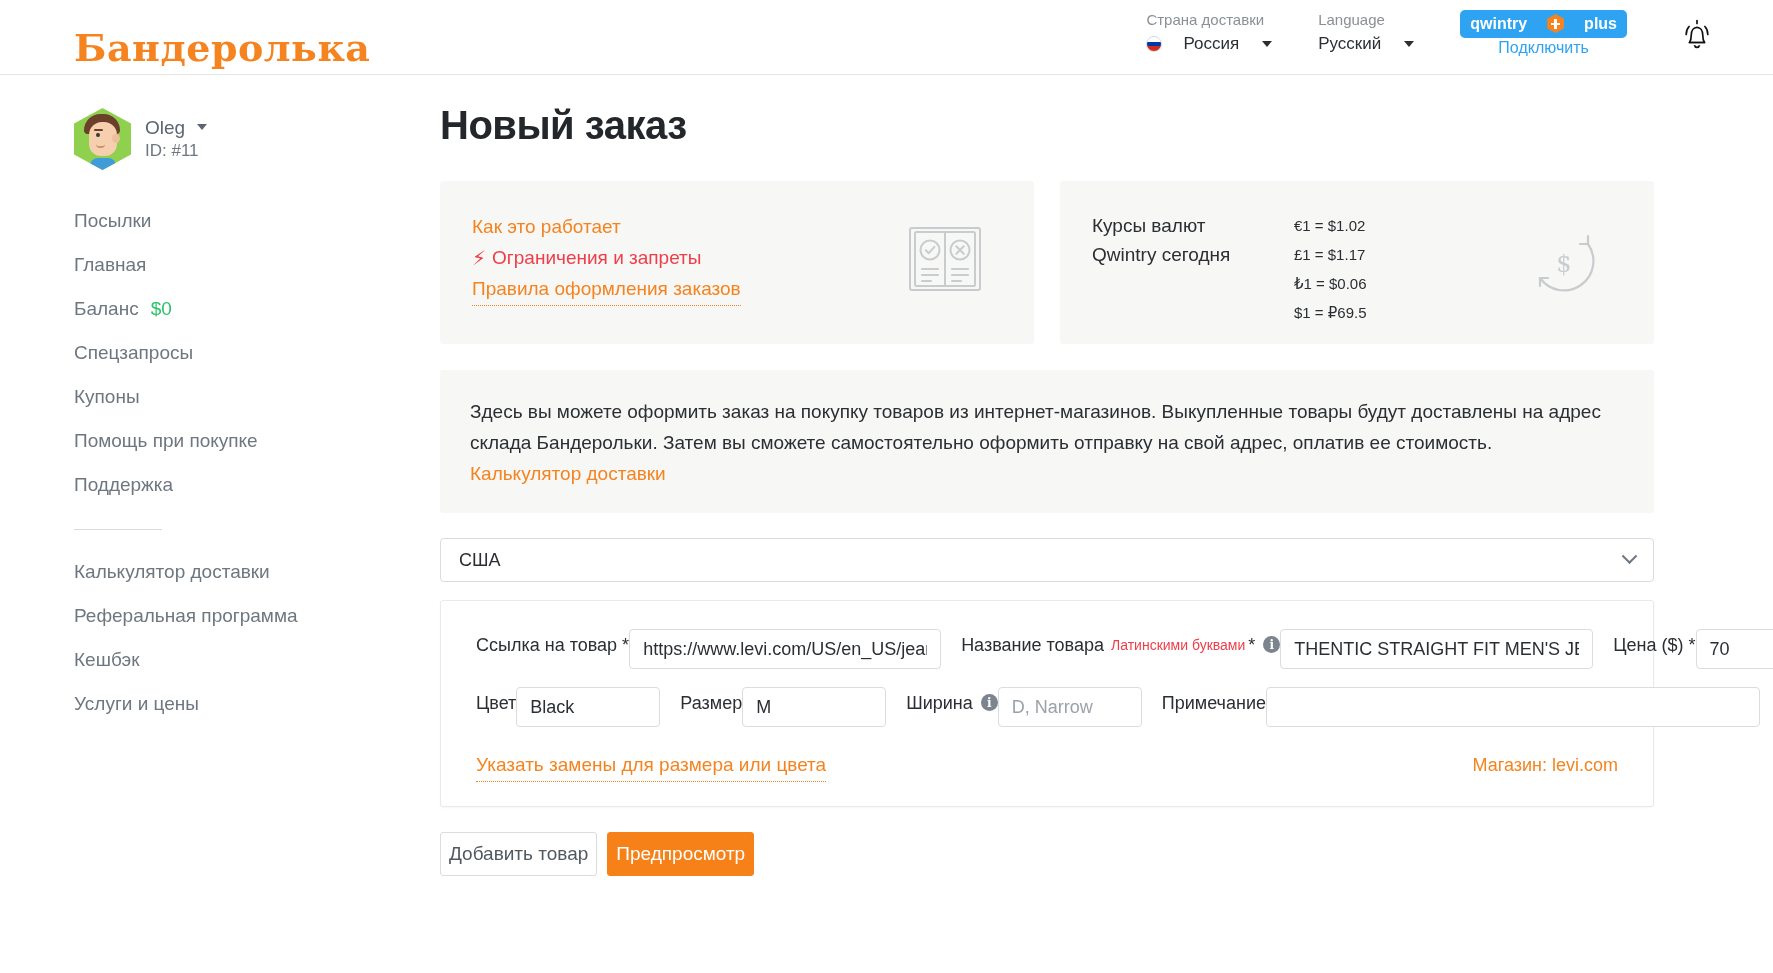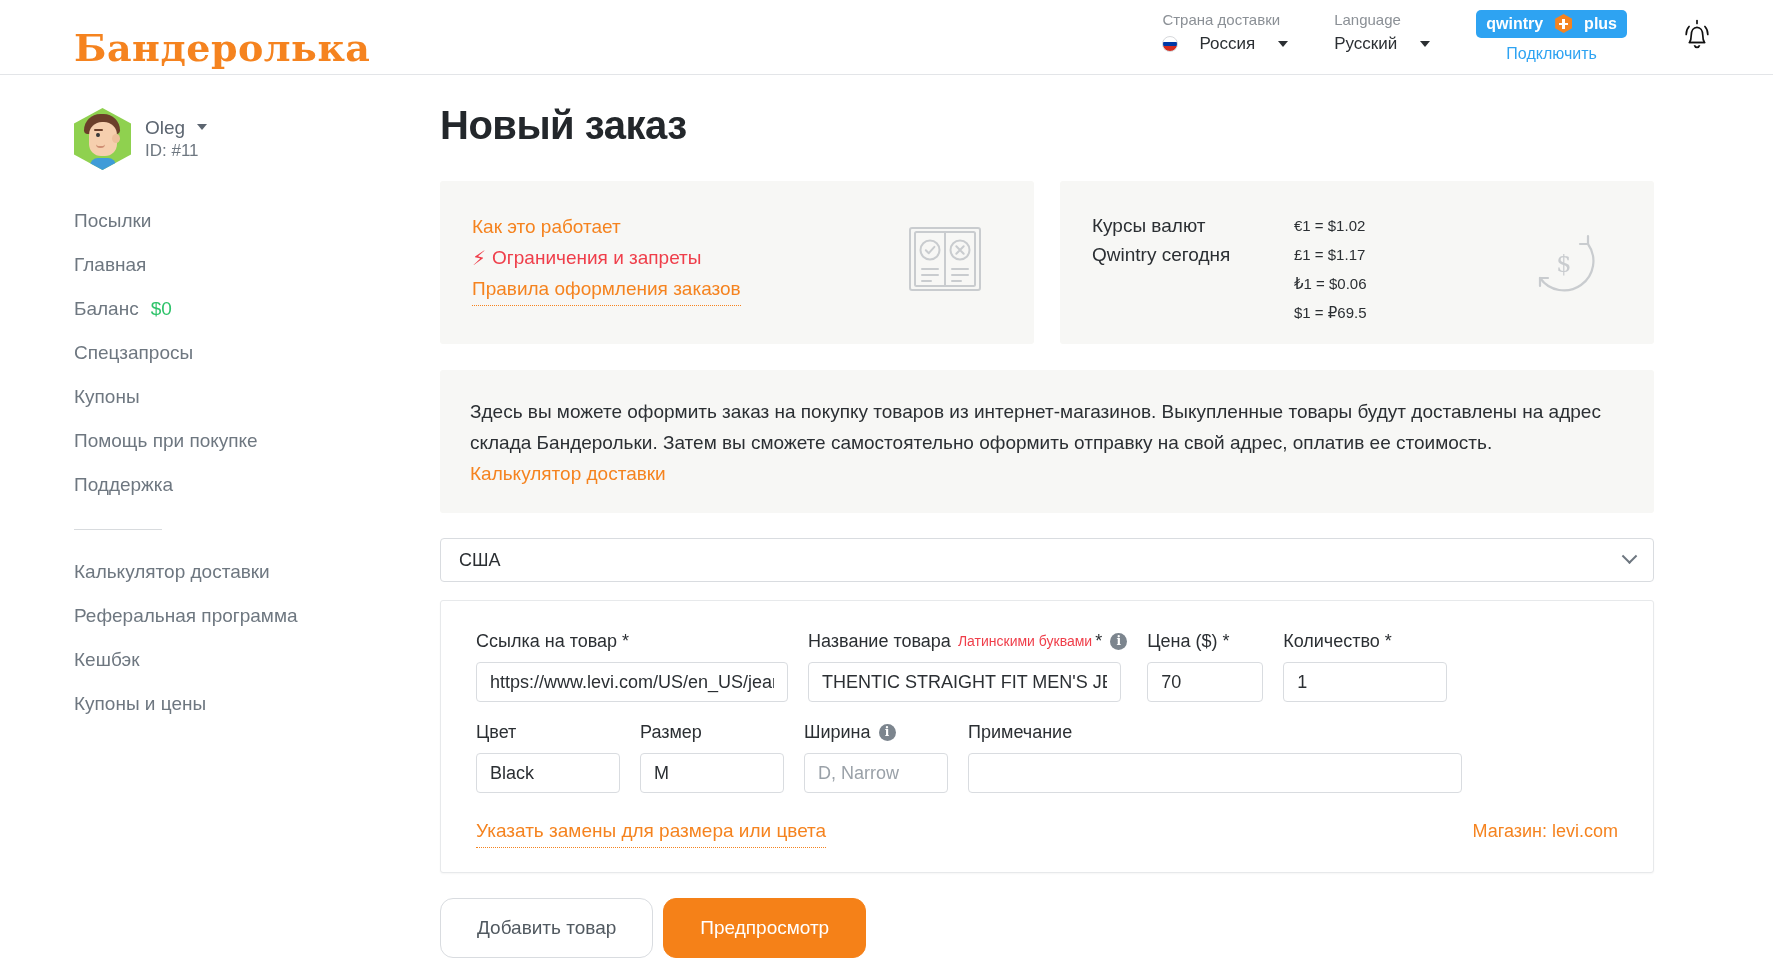--- a/index.html
+++ b/index.html
@@ -75,21 +75,21 @@
     display: inline-block;
     margin-left: 2px;
   }
   .plus-block { margin-right: 54px; text-align: center; }
   .plus-badge {
     background: #2ea3f2;
     border-radius: 5px;
     padding: 4px 10px 5px 10px;
     display: inline-flex;
     align-items: center;
-    gap: 12px;
+    gap: 20px;
     color: #ffffff;
     font-size: 16px;
     font-weight: bold;
     cursor: pointer;
   }
   .hex-plus {
     position: relative;
     width: 17px; height: 19px;
     background: #f5831f;
     clip-path: polygon(50% 0%, 100% 25%, 100% 75%, 50% 100%, 0% 75%, 0% 25%);
@@ -97,21 +97,21 @@
   }
   .hex-plus::before, .hex-plus::after {
     content: "";
     position: absolute;
     background: #ffffff;
   }
   .hex-plus::before { left: 4px; top: 8.5px; width: 9px; height: 2.5px; }
   .hex-plus::after  { left: 7.2px; top: 5px; width: 2.5px; height: 9.5px; }
   .plus-link {
     display: block;
-    margin-top: 7px;
+    margin-top: 1px;
     font-size: 16px;
     color: #2ea3f2;
     cursor: pointer;
     white-space: nowrap;
   }
   .bell-wrap {
     margin-right: 60px;
     padding-top: 8px;
     cursor: pointer;
   }
@@ -309,21 +309,21 @@
   .item-card {
     margin-top: 18px;
     width: 1214px;
     background: #ffffff;
     border: 1px solid #e7e9eb;
     border-radius: 3px;
     padding: 28px 35px 24px 35px;
     box-shadow: 0 1px 2px rgba(0,0,0,0.04);
   }
   .frow { display: flex; gap: 20px; }
-  .fgroup { display: flex; flex-direction: column; }
+  .fgroup { display: flex; flex-direction: row; }
   .flabel {
     font-size: 18px;
     color: #2b2f33;
     line-height: 24px;
     margin-bottom: 9px;
     display: flex;
     align-items: center;
     white-space: nowrap;
   }
   .flabel .lat {
@@ -376,28 +376,28 @@
     margin-top: 22px;
   }
   .shop-label { color: #f5831f; font-size: 18px; }
 
   .buttons-row {
     display: flex;
     gap: 10px;
     margin-top: 25px;
   }
   .btn {
-    height: 60px;
-    border-radius: 13px;
+    height: 44px;
+    border-radius: 3px;
     font-size: 19px;
     display: inline-flex;
     align-items: center;
     justify-content: center;
     cursor: pointer;
-    padding: 0 36px;
+    padding: 0 8px;
     font-family: "Liberation Sans", sans-serif;
   }
   .btn-secondary {
     background: #ffffff;
     border: 1px solid #d9dce0;
     color: #515960;
   }
   .btn-primary {
     background: #f58118;
     border: 1px solid #f58118;
@@ -486,21 +486,21 @@
       <div class="nav-item">Спецзапросы</div>
       <div class="nav-item">Купоны</div>
       <div class="nav-item">Помощь при покупке</div>
       <div class="nav-item">Поддержка</div>
 
       <div class="nav-divider"></div>
 
       <div class="nav-item">Калькулятор доставки</div>
       <div class="nav-item">Реферальная программа</div>
       <div class="nav-item">Кешбэк</div>
-      <div class="nav-item">Купоны и цены</div>
+      <div class="nav-item">Услуги и цены</div>
     </div>
   </div>
 
   <div class="main">
 
     <h1 class="page-title">Новый заказ</h1>
 
     <div class="cards-row">
 
       <div class="card how">

